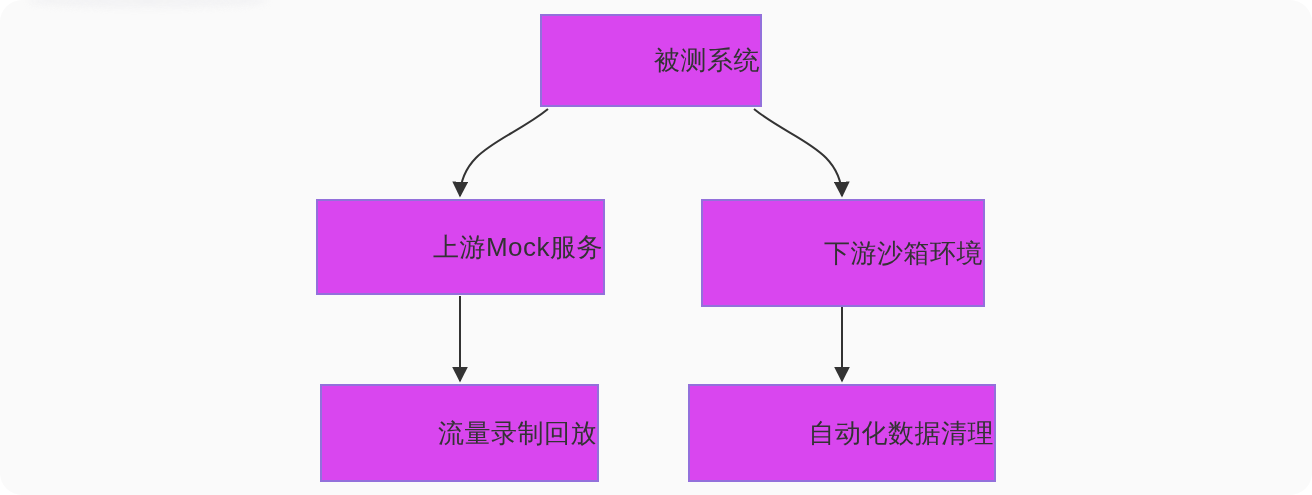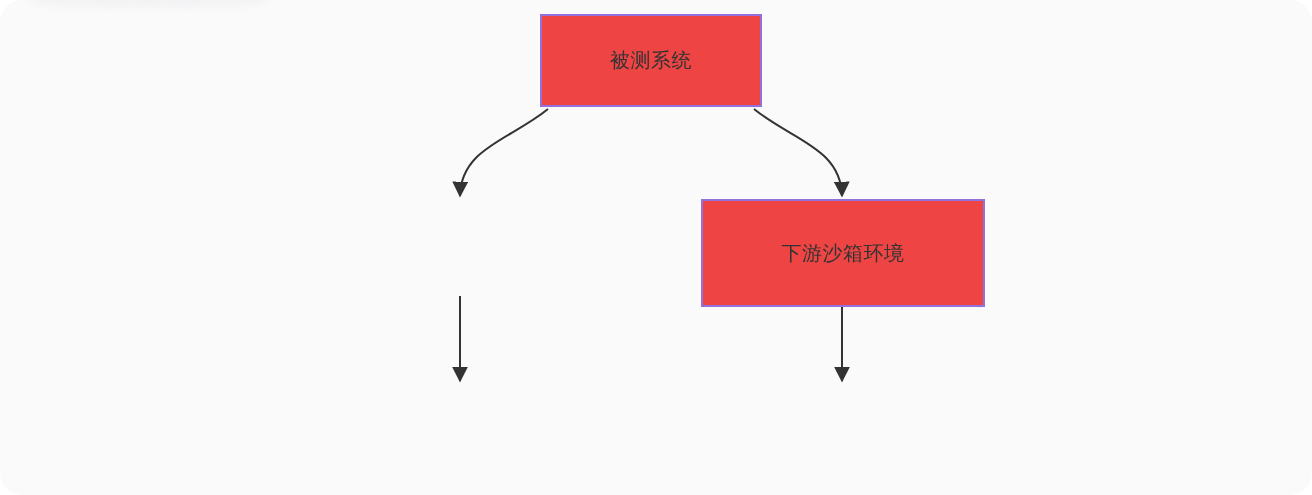--- a/index.html
+++ b/index.html
@@ -30,27 +30,27 @@
   .edges {
     position: absolute;
     left: 0;
     top: 0;
     width: 1312px;
     height: 495px;
   }
   .node {
     position: absolute;
     box-sizing: border-box;
-    background: #ef4444;
+    background: #d946ef;
     border: 2px solid #9370DB;
     color: #333333;
-    font-size: 20px;
+    font-size: 26px;
     display: flex;
     align-items: center;
-    justify-content: center;
+    justify-content: flex-end;
     text-align: center;
     letter-spacing: 0.5px;
   }
   .node-sut        { left: 540px; top: 14px;  width: 222px; height: 93px; }
   .node-upstream   { left: 316px; top: 199px; width: 289px; height: 96px; }
   .node-downstream { left: 701px; top: 199px; width: 284px; height: 108px; }
   .node-traffic    { left: 320px; top: 384px; width: 279px; height: 98px; }
   .node-cleanup    { left: 688px; top: 384px; width: 308px; height: 98px; }
 </style>
 </head>
@@ -71,20 +71,29 @@
       <path d="M754,109 C792,140 841,148 842,196" marker-end="url(#arrowhead)"></path>
       <path d="M460,296 L460,381" marker-end="url(#arrowhead)"></path>
       <path d="M842,296 L842,381" marker-end="url(#arrowhead)"></path>
     </g>
   </svg>
 
   <div class="node node-sut">
     <span>被测系统</span>
   </div>
 
+  <div class="node node-upstream">
+    <span>上游Mock服务</span>
+  </div>
 
   <div class="node node-downstream">
     <span>下游沙箱环境</span>
   </div>
 
+  <div class="node node-traffic">
+    <span>流量录制回放</span>
+  </div>
 
+  <div class="node node-cleanup">
+    <span>自动化数据清理</span>
+  </div>
 
 </div>
 
 </body></html>

